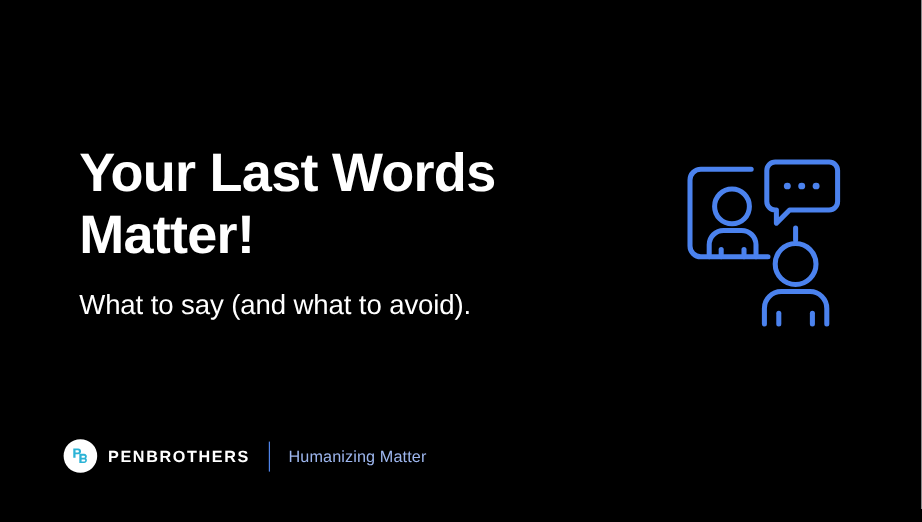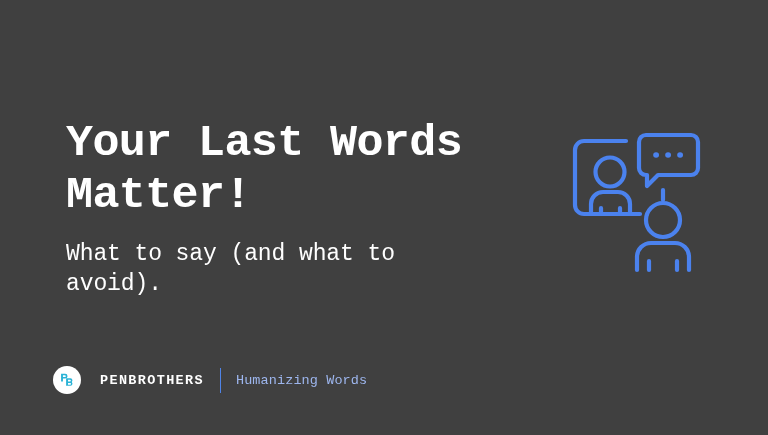--- a/index.html
+++ b/index.html
@@ -4,23 +4,23 @@
 <style>
   html, body {
     margin: 0;
     padding: 0;
     background: #ffffff;
   }
   #banner {
     position: relative;
     width: 768px;
     height: 435px;
-    background: #404040;
+    background: #000000;
     overflow: hidden;
-    font-family: Liberation Mono, monospace;
+    font-family: Liberation Sans, sans-serif;
     -webkit-font-smoothing: antialiased;
   }
 
   
   .copy-block {
     position: absolute;
     left: 66px;
     top: 118px;
     width: 430px;
   }
@@ -70,21 +70,21 @@
     height: 28px;
     border-radius: 50%;
     background: #ffffff;
     display: flex;
     align-items: center;
     justify-content: center;
     flex: 0 0 auto;
   }
   .logo-mark svg { display: block; }
   .brand-word {
-    margin-left: 19px;
+    margin-left: 9px;
     color: #ffffff;
     font-size: 13.5px;
     font-weight: 700;
     letter-spacing: 1.35px;
   }
   .lockup-divider {
     width: 1px;
     height: 25px;
     background: #4F84E8;
     margin: 0 15px 0 16px;
@@ -154,16 +154,16 @@
 
           <path d="M9.0 8.0 h4.6 a2.4 2.4 0 0 1 1.7 4.1 a2.5 2.5 0 0 1 -1.8 4.3 h-4.5 z M11.1 9.7 v1.9 h2.2 a0.95 0.95 0 0 0 0 -1.9 z M11.1 13.2 v2.0 h2.4 a1.0 1.0 0 0 0 0 -2.0 z"></path>
         </g>
       </svg>
     </div>
 
     <span class="brand-word">PENBROTHERS</span>
 
     <span class="lockup-divider"></span>
 
-    <span class="tagline">Humanizing Words</span>
+    <span class="tagline">Humanizing Matter</span>
   </div>
 
 </div>
 
 </body></html>

